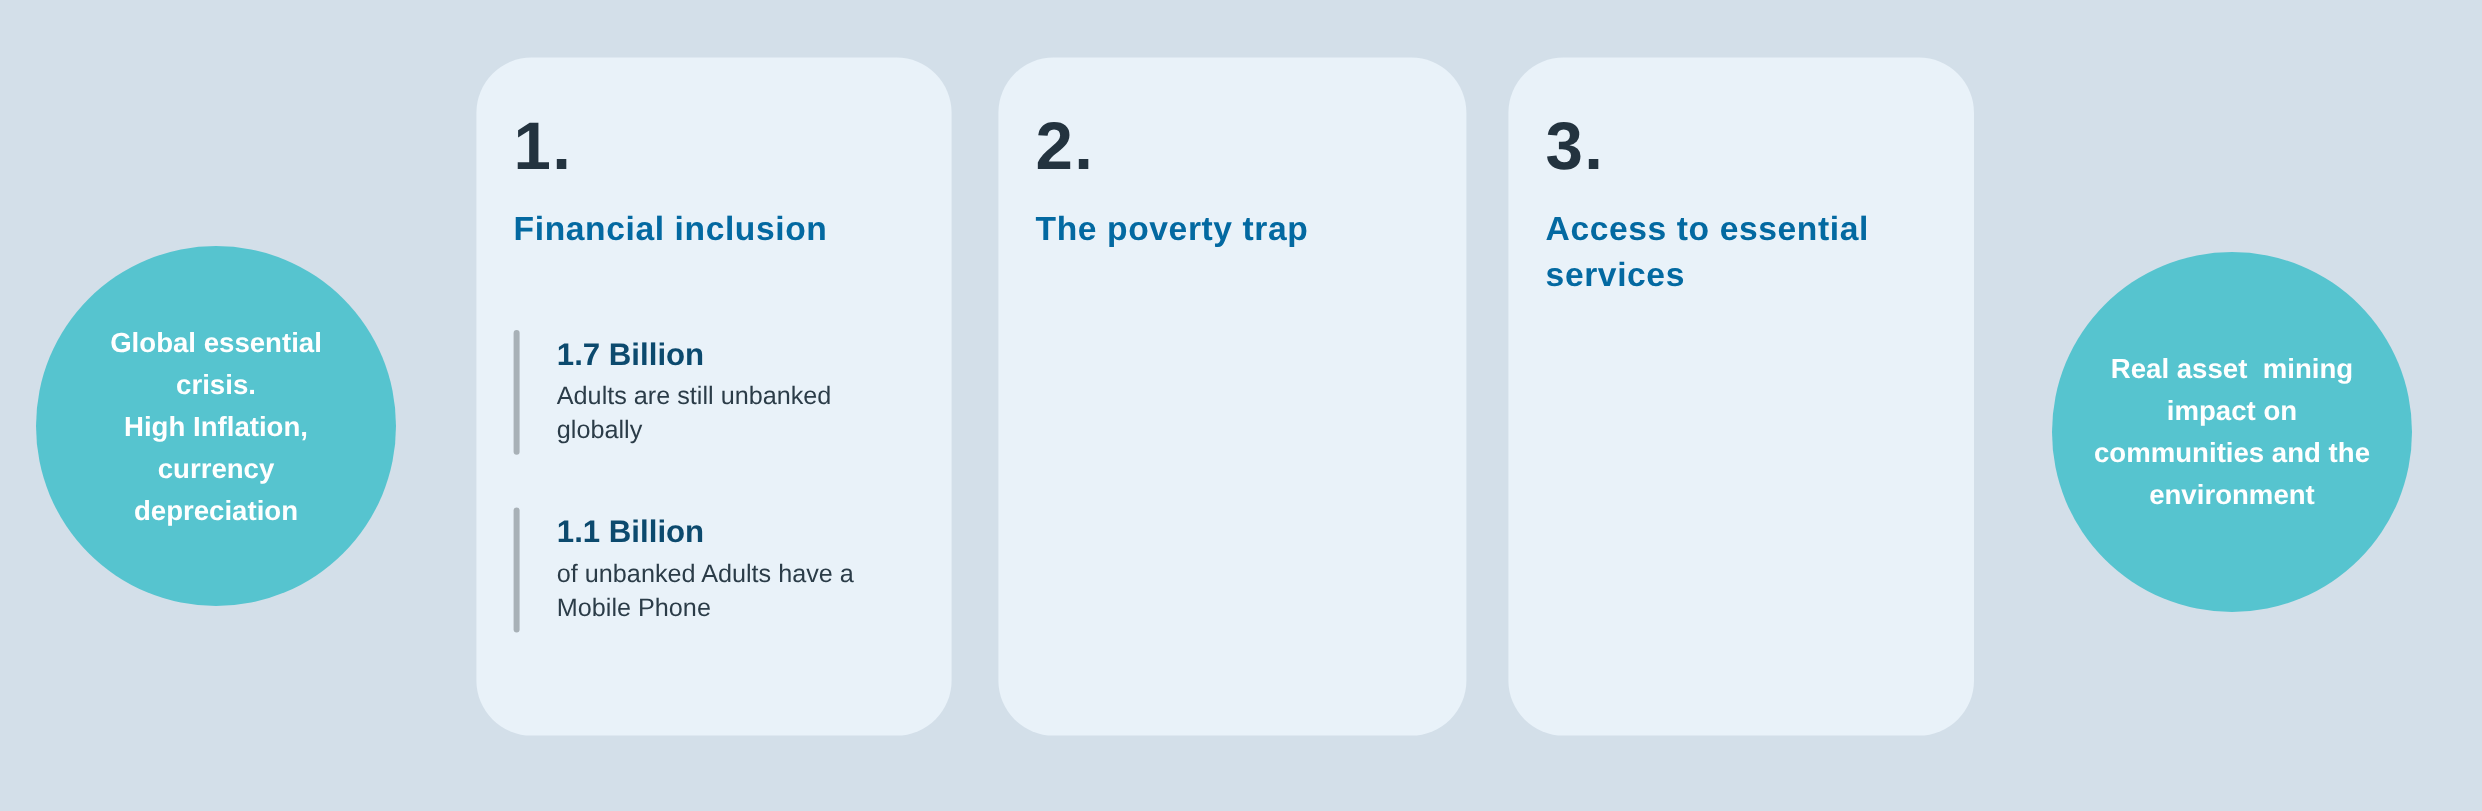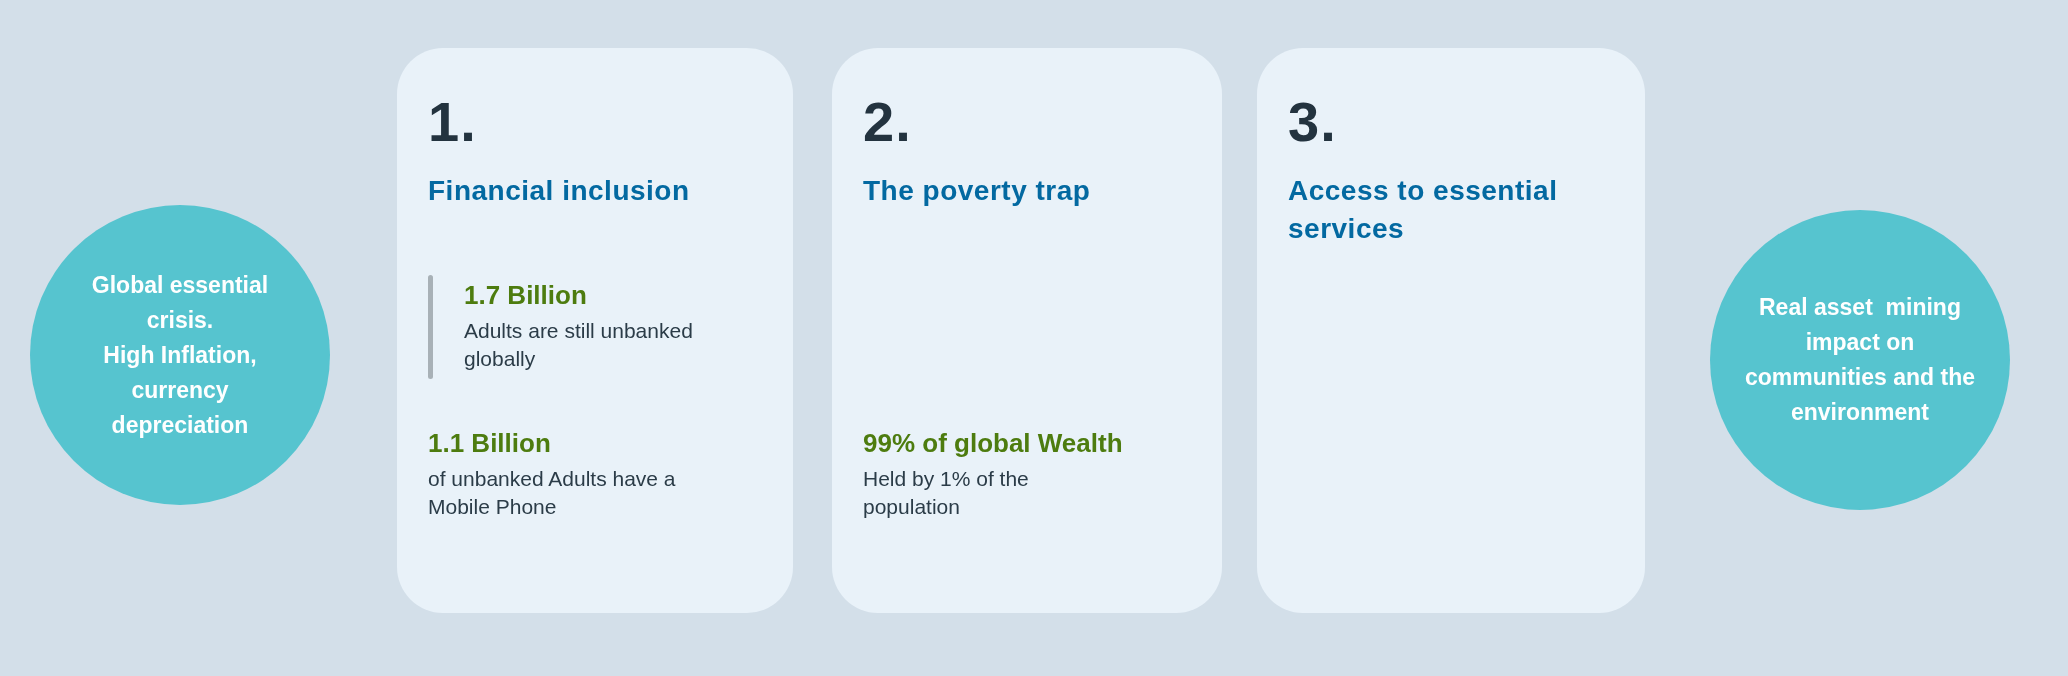--- a/index.html
+++ b/index.html
@@ -71,34 +71,34 @@
     white-space: pre-line;
   }
   .stat {
     position: absolute;
     left: 31px;
     right: 10px;
     display: flex;
     align-items: stretch;
   }
   .stat-top    { top: 227px; }
-  .stat-bottom { top: 375px; flex-direction: column; }
+  .stat-bottom { top: 375px; }
   .stat-bar {
     width: 5px;
     flex-shrink: 0;
     border-radius: 3px;
     background: #a8b1b7;
     margin-right: 31px;
   }
   .stat-body { padding: 4px 0 6px 0; }
   .stat-value {
     font-size: 26px;
     line-height: 32px;
     font-weight: bold;
-    color: #4d7c0f;
+    color: #0c4a6e;
   }
   .stat-desc {
     font-size: 21px;
     line-height: 28px;
     color: #2b3c48;
     white-space: pre-line;
     margin-top: 6px;
   }
 </style>
 </head>
@@ -131,28 +131,20 @@
         <div class="stat-value">1.1 Billion</div>
         <div class="stat-desc">of unbanked Adults have a
 Mobile Phone</div>
       </div>
     </div>
   </section>
 
   <section class="card card-2">
     <div class="card-number">2.</div>
     <h2 class="card-title">The poverty trap</h2>
-    <div class="stat stat-bottom">
-      <div class="stat-bar"></div>
-      <div class="stat-body">
-        <div class="stat-value">99% of global Wealth</div>
-        <div class="stat-desc">Held by 1% of the
-population</div>
-      </div>
-    </div>
   </section>
 
   <section class="card card-3">
     <div class="card-number">3.</div>
     <h2 class="card-title">Access to essential
 services</h2>
     <div class="stat stat-top">
       <div class="stat-bar"></div>
     </div>
   </section>

